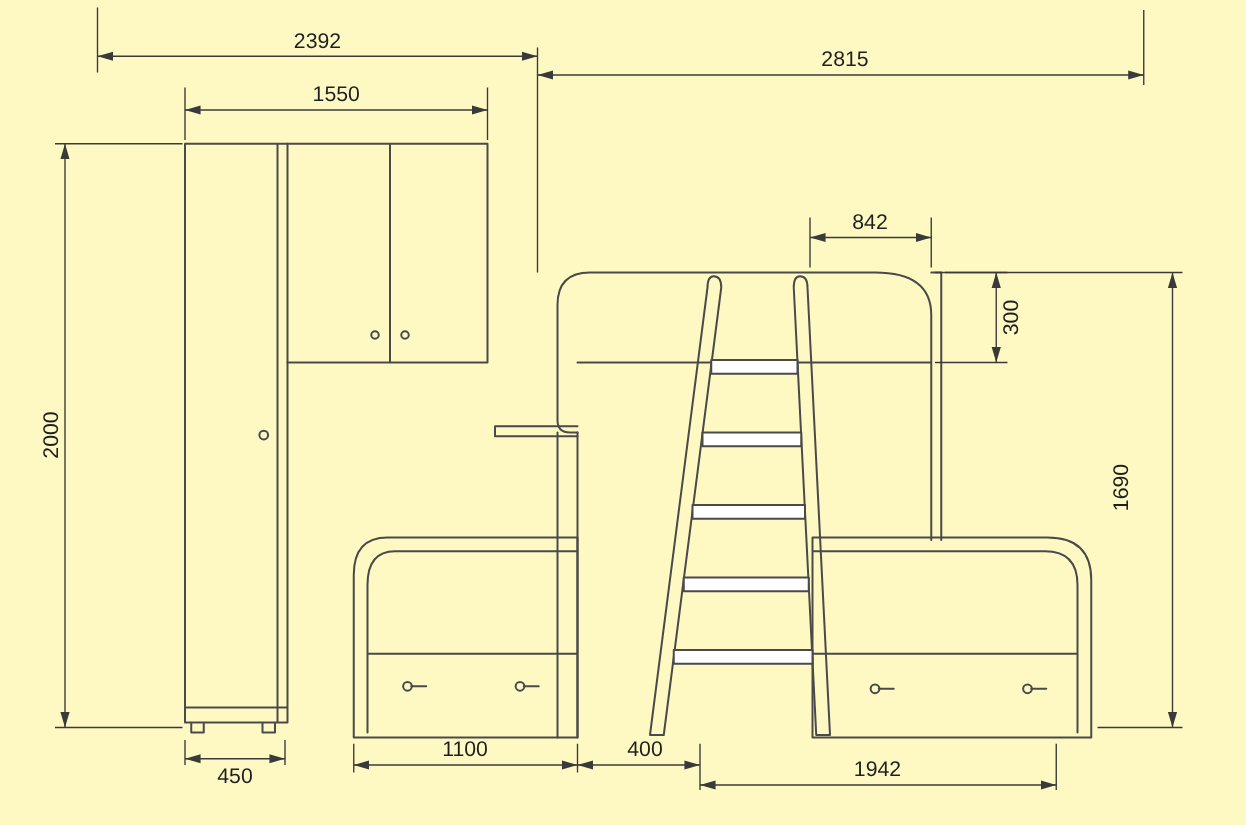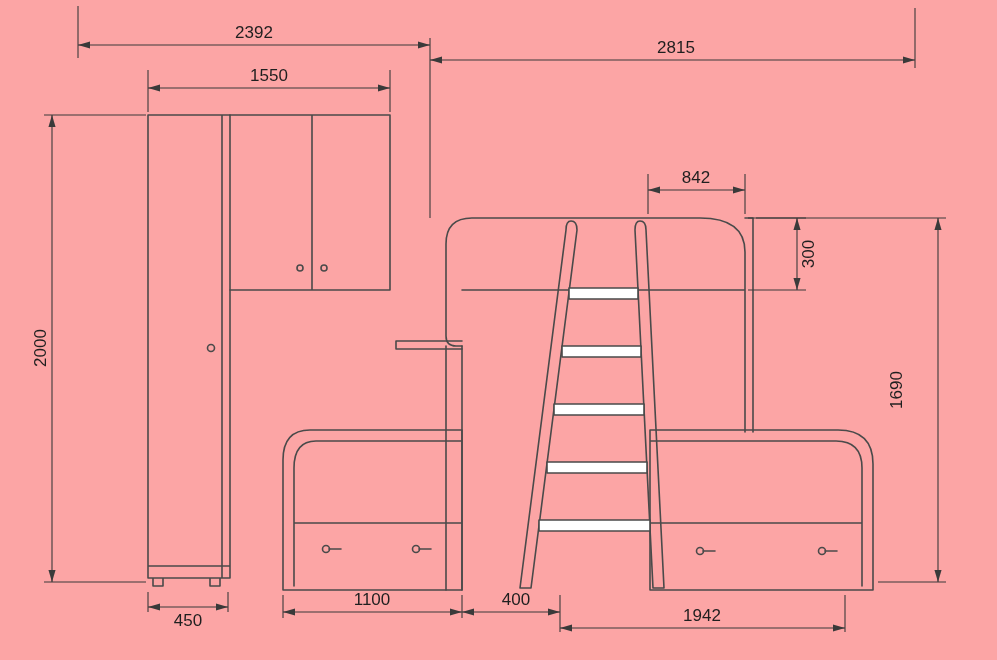--- a/index.html
+++ b/index.html
@@ -1,16 +1,16 @@
 <!DOCTYPE html>
 <html><head>
 <meta charset="utf-8">
 <style>
   html,body{margin:0;padding:0;background:#ffffff;}
-  .stage{width:997px;height:660px;position:relative;background:#fca5a5;overflow:hidden;
+  .stage{width:997px;height:660px;position:relative;background:#fef9c3;overflow:hidden;
          font-family:"Liberation Sans", sans-serif;}
   svg{display:block;}
   .furn path,.furn circle{stroke:#4a4a4a;fill:none;stroke-width:1.6;stroke-linecap:round;stroke-linejoin:round;}
   .furn .rung{fill:#ffffff;stroke-width:1.6;}
   .dims path{stroke:#3a3a3a;fill:none;stroke-width:1.1;}
   .dims line{stroke:#3a3a3a;stroke-width:1.1;}
   .dims text{fill:#1f1f1f;font-family:"Liberation Sans", sans-serif;font-size:17px;}
 </style>
 </head>
 <body>

